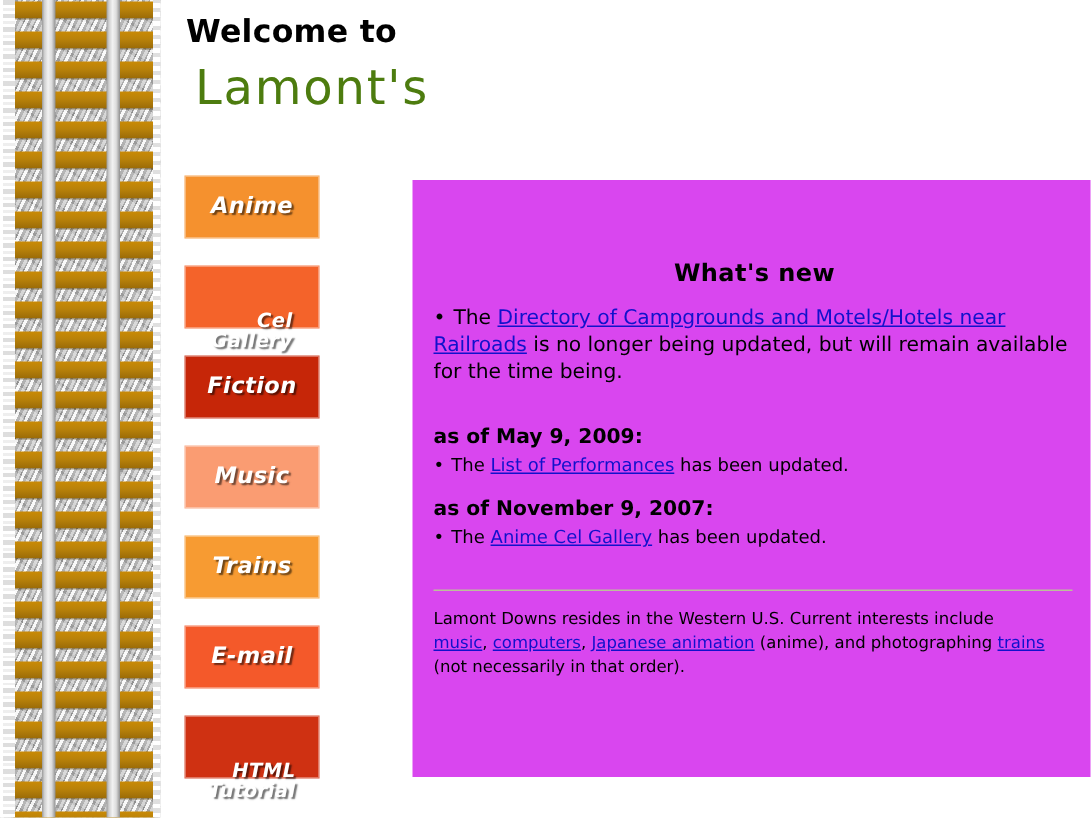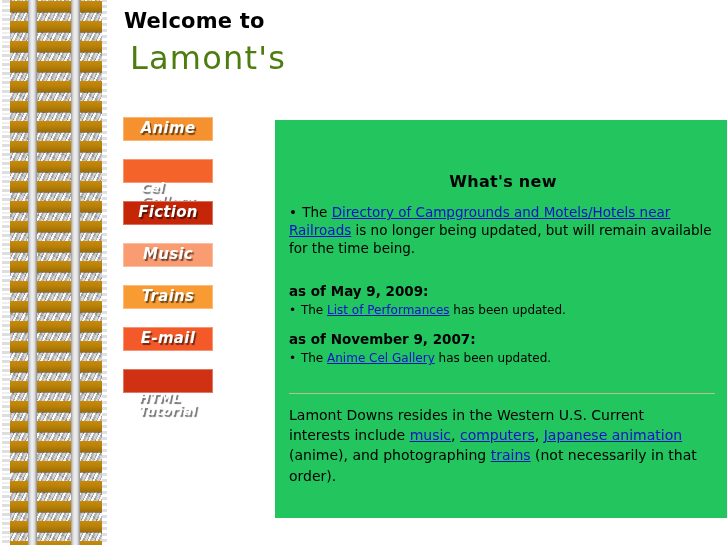--- a/index.html
+++ b/index.html
@@ -121,26 +121,26 @@
   
   #nav-buttons {
     position: absolute;
     left: 123px;
     top: 117px;
     width: 92px;
   }
   .nav-btn {
     position: relative;
     width: 90px;
-    height: 24px;
+    height: 42px;
     margin-bottom: 18px;
     display: flex;
     align-items: center;
     justify-content: center;
-    text-align: left;
+    text-align: right;
     cursor: pointer;
     border: 1px solid rgba(255,255,255,.35);
     box-sizing: border-box;
   }
   .nav-btn-label {
     font-family: "DejaVu Sans", "Liberation Sans", sans-serif;
     font-style: italic;
     font-weight: bold;
     font-size: 15px;
     color: #ffffff;
@@ -151,21 +151,21 @@
   }
   .nav-btn-label.small { font-size: 13px; margin-top: 46px; }
 
   
   #content-panel {
     position: absolute;
     left: 275px;
     top: 120px;
     width: 452px;
     height: 398px;
-    background: #22c55e;
+    background: #d946ef;
     box-sizing: border-box;
     padding: 0 10px 0 14px;
     overflow: hidden;
   }
   .panel-heading {
     text-align: center;
     font-family: "DejaVu Sans", "Liberation Sans", sans-serif;
     font-weight: bold;
     font-size: 16px;
     color: #000000;
@@ -198,21 +198,21 @@
     text-decoration: underline;
     cursor: pointer;
   }
   hr.divider {
     border: none;
     border-top: 1px solid #bdbd9a;
     margin: 26px 2px 0 0;
   }
   .bio {
     font-family: "DejaVu Sans", "Liberation Sans", sans-serif;
-    font-size: 14px;
+    font-size: 11px;
     color: #000000;
     line-height: 1.45;
     margin: 11px 16px 0 0;
   }
 </style>
 </head>
 <body>
 
 <div id="track-border">
   <div class="ballast"></div>

